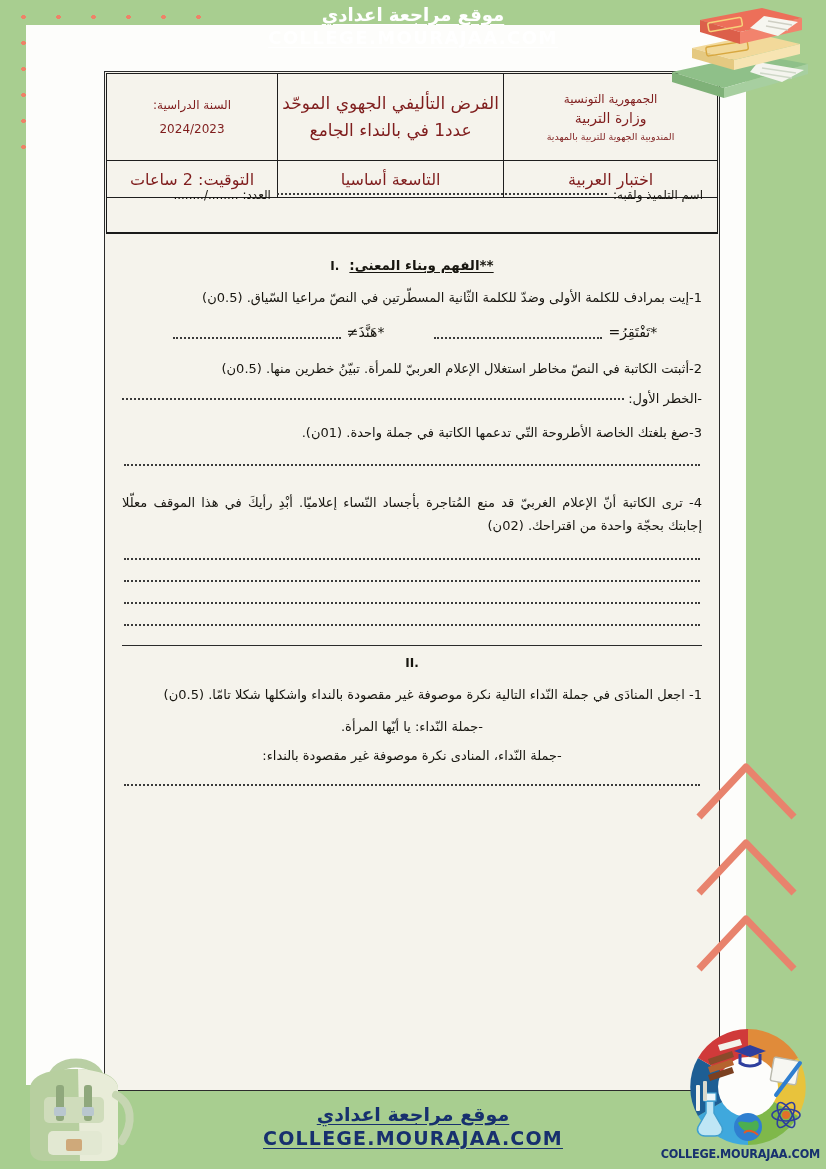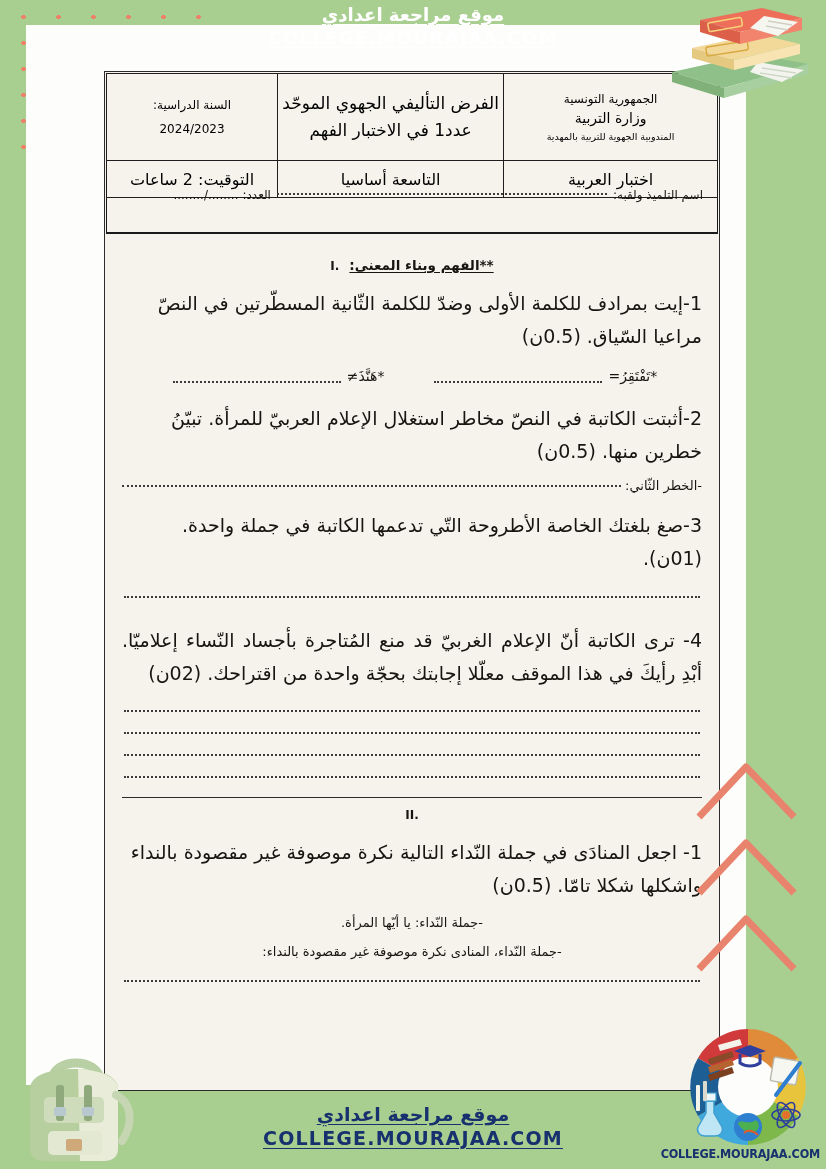--- a/index.html
+++ b/index.html
@@ -58,21 +58,21 @@
   
   .hdr-table{
     position:absolute;left:1px;right:1px;top:1px;
     border-collapse:collapse;width:calc(100% - 2px);
     direction:rtl;
   }
   .hdr-table td{
     border:1px solid #1e1e1e;
     text-align:center;vertical-align:middle;
     font-family:"DejaVu Sans","Liberation Sans",sans-serif;
-    color:#000000;
+    color:#7f1d1d;
     padding:4px 3px;
   }
   .hdr-r1 td{height:78px;}
   .hdr-r2 td{height:28px;font-size:16px;}
   .cell-gov{font-size:11px;line-height:1.55;width:35%;}
   .cell-gov .l1{font-size:12px;}
   .cell-gov .l2{font-size:14px;}
   .cell-gov .l3{font-size:9.5px;}
   .cell-title{width:37%;font-size:17px;line-height:1.6;font-weight:500;}
   .cell-year{width:28%;font-size:12px;line-height:2.0;}
@@ -99,21 +99,21 @@
     color:#17150f;
   }
   .sec-head{
     display:flex;align-items:baseline;justify-content:center;gap:10px;
     font-size:13.5px;font-weight:bold;margin:4px 0 14px 0;
   }
   .sec-head .rn{font-size:12px;font-weight:bold;direction:ltr;}
   .sec-head .st{text-decoration:underline;text-underline-offset:2px;}
   .sec2-head{justify-content:center;margin-top:6px;}
 
-  .q{font-size:19px;line-height:1.75;margin:0 0 6px 0;text-align:right;}
+  .q{font-size:13px;line-height:1.75;margin:0 0 6px 0;text-align:right;}
   .q.center{}
   .q.just{text-align:justify;}
 
   .sub{font-size:13px;line-height:1.8;margin:8px 0 2px 0;text-align:center;}
   .sub-r{font-size:13px;line-height:1.8;margin:6px 0;text-align:right;}
 
   .ansrow{
     display:flex;align-items:baseline;justify-content:flex-start;
     font-size:13px;margin:10px 0;direction:rtl;white-space:nowrap;
   }
@@ -174,21 +174,21 @@
     <table class="hdr-table">
       <tbody>
           <tr class="hdr-r1">
         <td class="cell-gov">
           <div class="l1">الجمهورية التونسية</div>
           <div class="l2">وزارة التربية</div>
           <div class="l3">المندوبية الجهوية للتربية بالمهدية</div>
         </td>
         <td class="cell-title">
           <div>الفرض التأليفي الجهوي الموحّد</div>
-          <div>عدد1 في الاختبار الفهم</div>
+          <div>عدد1 في بالنداء الجامع</div>
         </td>
         <td class="cell-year">
           <div>السنة الدراسية:</div>
           <div>2024/2023</div>
         </td>
       </tr>
       <tr class="hdr-r2">
         <td>اختبار العربية</td>
         <td>التاسعة أساسيا</td>
         <td>التوقيت: 2 ساعات</td>
@@ -220,21 +220,21 @@
         <span class="fill"></span>
         <span class="gap"></span>
         <span class="term">*هَنَّذَ</span>
         <span class="term">≠</span>
         <span class="fill"></span>
       </div>
 
       <div class="q">2-أثبتت الكاتبة في النصّ مخاطر استغلال الإعلام العربيّ للمرأة. تبيّنُ خطرين منها. (0.5ن)</div>
 
       <div class="ansrow">
-        <span class="lbl">-الخطر الثّاني:</span>
+        <span class="lbl">-الخطر الأول:</span>
         <span class="fill"></span>
       </div>
 
       <div class="q center" style="margin-top:16px">3-صغ بلغتك الخاصة الأطروحة التّي تدعمها الكاتبة في جملة واحدة. (01ن).</div>
       <div class="dotline"></div>
 
       <div class="q just" style="margin-top:26px">4- ترى الكاتبة أنّ الإعلام الغربيّ قد منع المُتاجرة بأجساد النّساء إعلاميّا. أبْدِ رأيكَ في هذا الموقف معلّلا إجابتك بحجّة واحدة من اقتراحك. (02ن)</div>
       <div class="dotline"></div>
       <div class="dotline"></div>
       <div class="dotline"></div>

